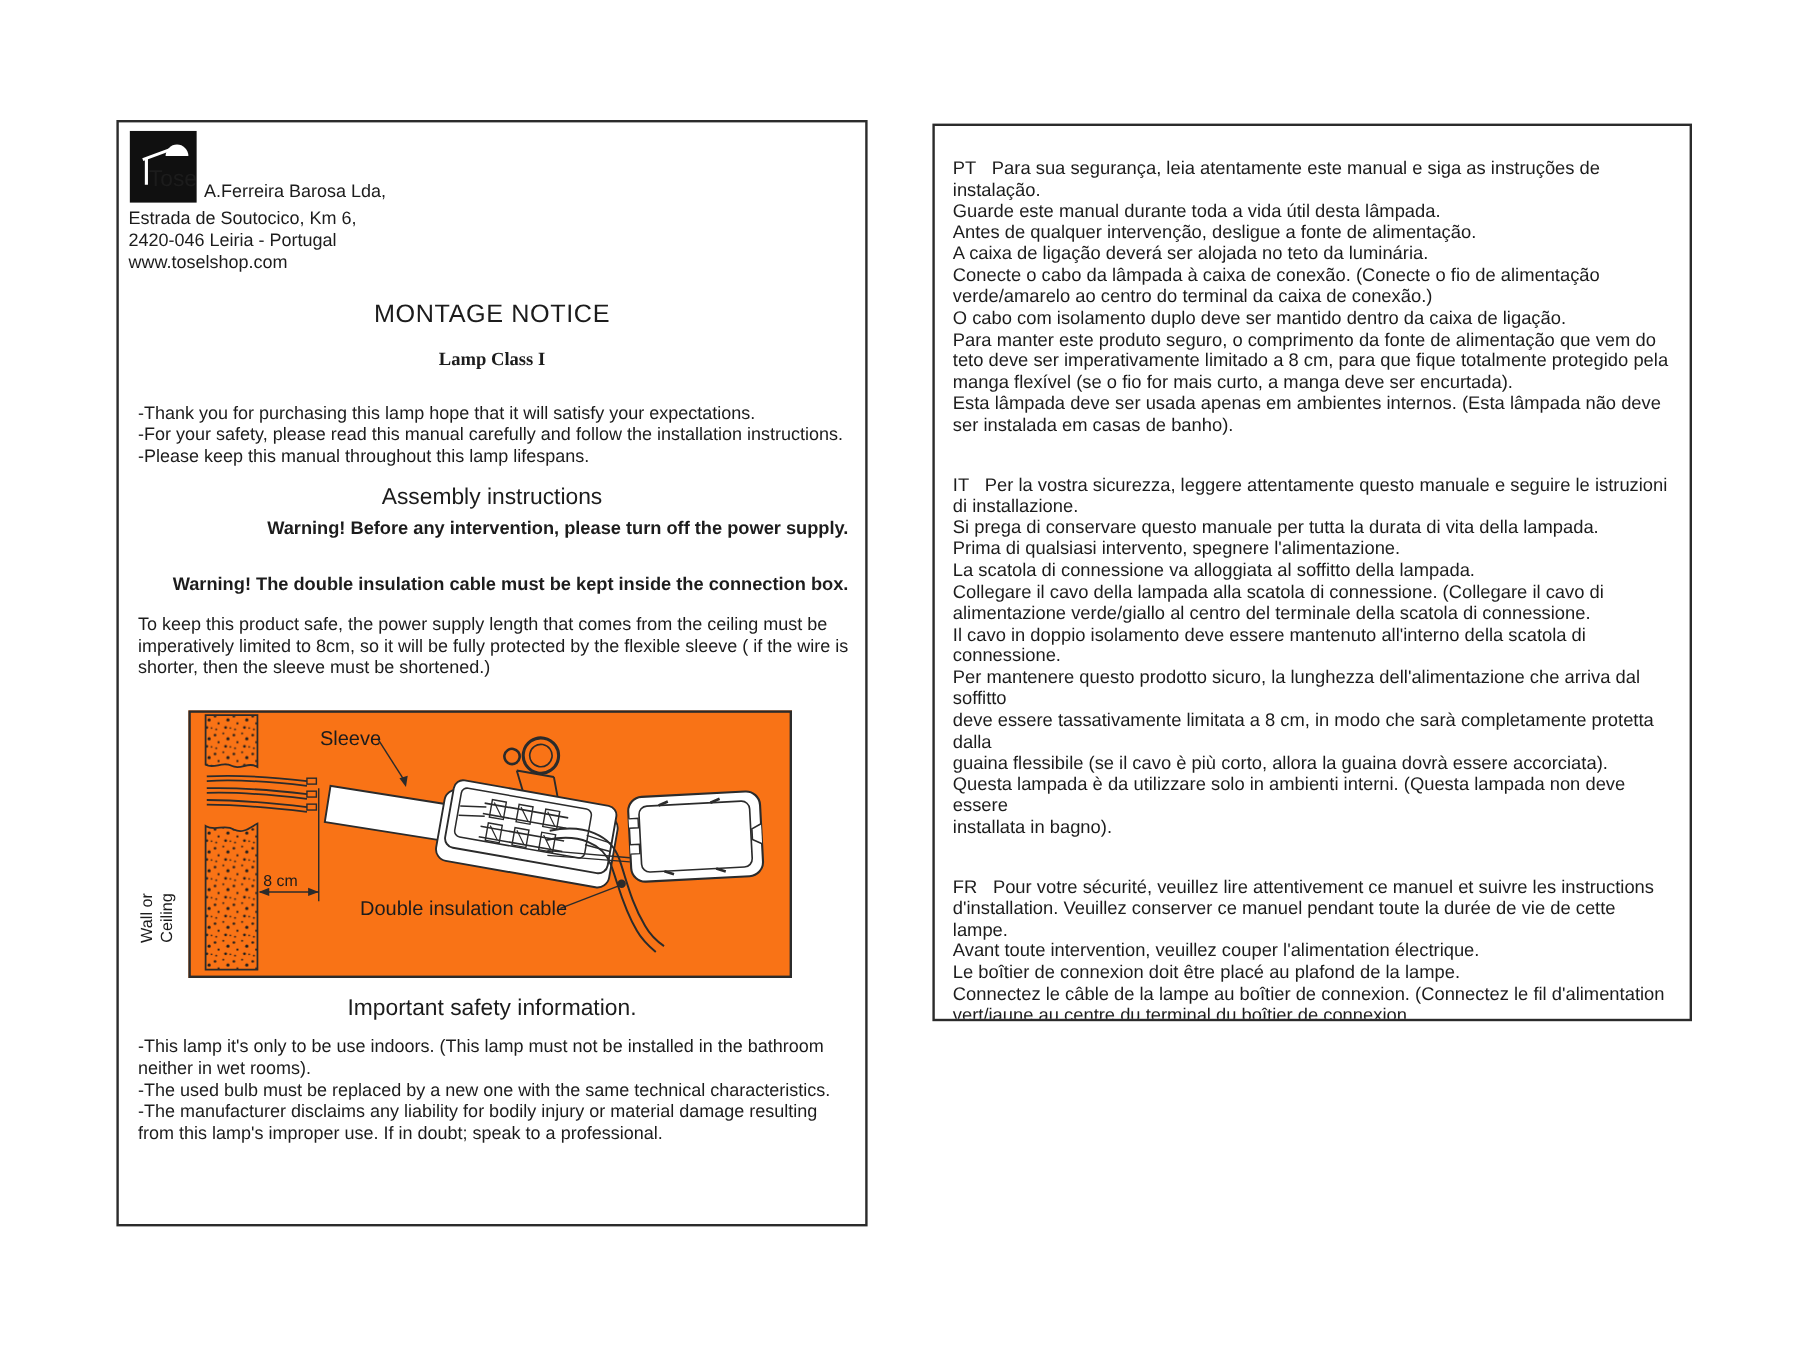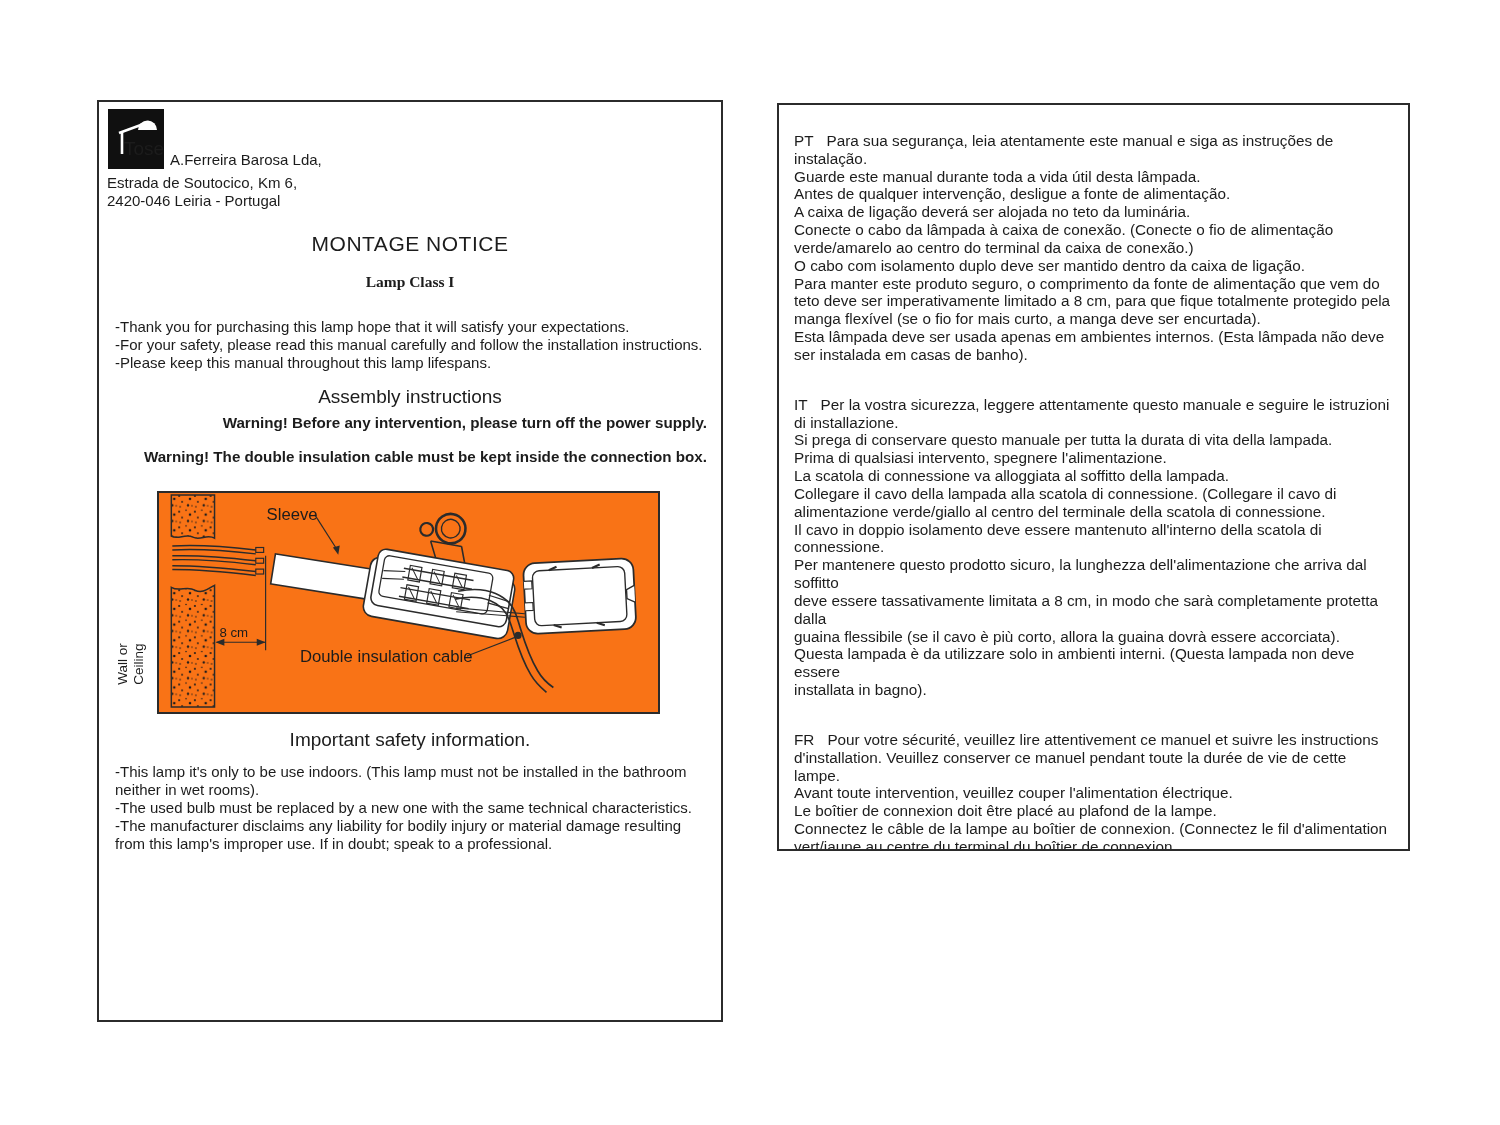--- a/index.html
+++ b/index.html
@@ -18,21 +18,21 @@
   .company { font-size:15px; margin:0 0 1px 6px; }
   .address { font-size:15px; line-height:18px; margin:5px 0 0 8px; }
   .doc-title { text-align:center; font-size:21px; letter-spacing:.5px; margin-top:22px; }
   .doc-subtitle { text-align:center; font-size:15.5px; font-weight:bold; margin-top:17px;font-family:Liberation Serif, serif; }
   .body-p { font-size:15px; line-height:18px; margin:0 14px 0 16px; }
   .intro { margin-top:27px; }
   .section-h { text-align:center; font-size:19px; margin-top:14px; }
   .warning { font-size:15.2px; font-weight:bold; margin:0 14px 0 14px;text-align:right; }
   .w1 { margin-top:6px; }
   .sp16 { margin-top:16px; }
-  .sp15 { margin-top:17px; }
+  .sp15 { margin-top:30px; }
 
   .diagram-wrap { position:relative; width:503px; margin:26px 0 0 58px; }
   .diagram-frame { width:503px; height:223px; border:2px solid #2b2b2b; background:#f97316; }
   .diagram-frame svg { display:block; width:100%; height:100%; }
   .wall-label { position:absolute; left:-79px; top:155px; width:110px; height:36px;
                 transform:rotate(-90deg); font-size:13.5px; line-height:16px; text-align:center; }
 
   .safety-h { margin-top:15px; }
   .safety-p { margin-top:12px; }
 
@@ -58,32 +58,36 @@
           <path d="M14,23 L14,45" stroke="#ffffff" stroke-width="2.6" fill="none"></path>
           <text x="16" y="46" font-size="19" fill="#ffffff">Tosel</text>
         </svg>
       </div>
       <div class="company">A.Ferreira Barosa Lda,</div>
     </div>
 
     <div class="address">
       <div>Estrada de Soutocico, Km 6,</div>
       <div>2420-046 Leiria - Portugal</div>
+      <div>www.toselshop.com</div>
     </div>
 
     <div class="doc-title">MONTAGE NOTICE</div>
     <div class="doc-subtitle">Lamp Class I</div>
 
     <div class="body-p pre intro">-Thank you for purchasing this lamp hope that it will satisfy your expectations.
 -For your safety, please read this manual carefully and follow the installation instructions.
 -Please keep this manual throughout this lamp lifespans.</div>
 
     <div class="section-h">Assembly instructions</div>
     <div class="warning w1">Warning! Before any intervention, please turn off the power supply.</div>
     <div class="warning sp15">Warning! The double insulation cable must be kept inside the connection box.</div>
+    <div class="body-p pre sp16">To keep this product safe, the power supply length that comes from the ceiling must be
+imperatively limited to 8cm, so it will be fully protected by the flexible sleeve ( if the wire is
+shorter, then the sleeve must be shortened.)</div>
 
     <div class="diagram-wrap">
       <div class="wall-label pre">Wall or
 Ceiling</div>
       <div class="diagram-frame">
         <svg viewBox="0 0 503 223">
           <defs>
             <pattern id="stip" width="16" height="16" patternUnits="userSpaceOnUse">
               <circle cx="2" cy="3" r="1.1" fill="#1c1c1c"></circle>
               <circle cx="9" cy="1.5" r="0.8" fill="#1c1c1c"></circle>

